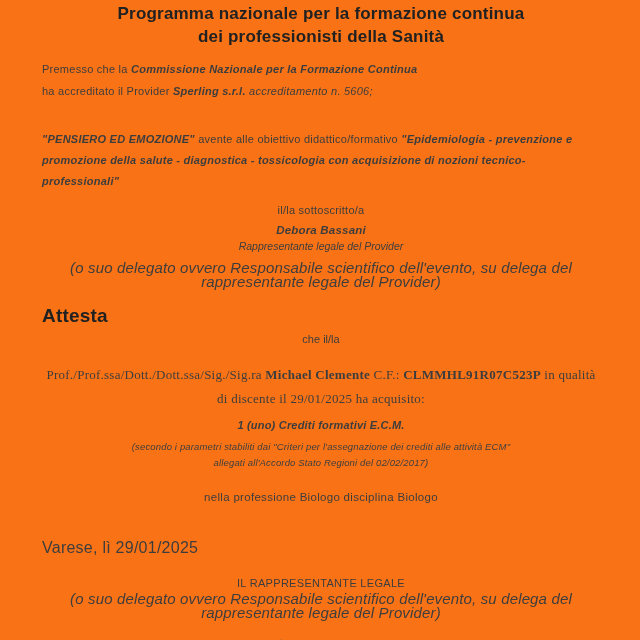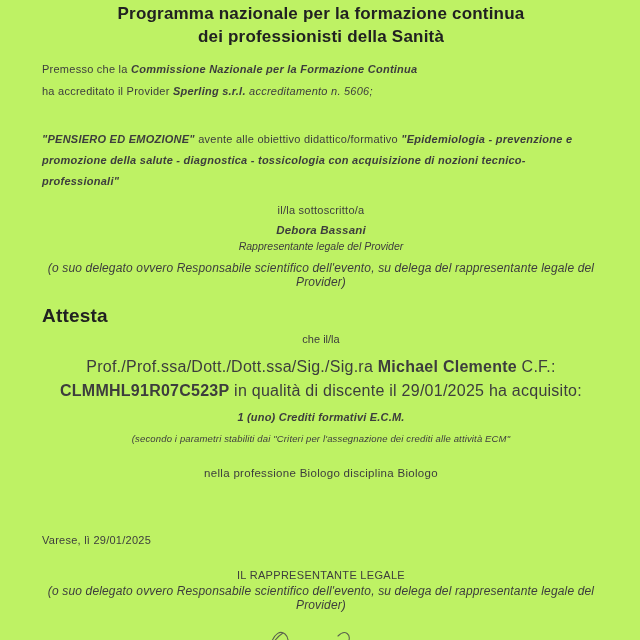--- a/index.html
+++ b/index.html
@@ -6,21 +6,21 @@
   html, body {
     width: 640px; height: 640px;
     background: #ffffff;
     overflow: hidden;
     font-family: "Liberation Sans", "DejaVu Sans", sans-serif;
     color: #3d3d3d;
   }
   .page {
     width: 640px; height: 640px;
     padding: 2px 40px 0 42px;
-    background: #bef264;
+    background: #f97316;
   }
   .title {
     text-align: center;
     font-size: 17px;
     line-height: 23px;
     font-weight: 700;
     color: #212121;
     letter-spacing: 0.2px;
   }
   .body-text {
@@ -30,28 +30,28 @@
   }
   .premise-1 { margin-top: 10px; }
   .premise-2 { margin-top: 6px; line-height: 21px; }
   .bi { font-weight: 700; font-style: italic; }
   .it { font-style: italic; }
   .b  { font-weight: 700; }
   .center { text-align: center; }
   .undersigned { margin-top: 9px; font-size: 11px; line-height: 18px; letter-spacing: 0.25px; }
   .rep-name { margin-top: 3px; font-size: 11.5px; line-height: 16px; font-weight: 700; font-style: italic; letter-spacing: 0.2px; }
   .rep-role { margin-top: 1px; font-size: 10.5px; line-height: 15px; font-style: italic; }
-  .small-note { margin-top: 7px; font-size: 12px; line-height: 14px; font-style: italic; letter-spacing: 0.15px; }
+  .small-note { margin-top: 7px; font-size: 15px; line-height: 14px; font-style: italic; letter-spacing: 0.15px; }
   .attesta { margin-top: 14px; font-size: 19px; line-height: 26px; font-weight: 700; color: #212121; text-align: left; letter-spacing: 0.2px; }
   .che-il-la { margin-top: 1px; font-size: 11px; line-height: 18px; }
-  .attendee { margin-top: 7px; font-size: 16px; line-height: 24px; letter-spacing: 0.25px; }
+  .attendee { margin-top: 15px; font-size: 13px; line-height: 24px; letter-spacing: 0.25px; font-family: Liberation Serif, serif; }
   .credits { margin-top: 6px; font-size: 11px; line-height: 17px; font-weight: 700; font-style: italic; letter-spacing: 0.2px; }
   .credits-note { margin-top: 5px; font-size: 9.5px; line-height: 16px; font-style: italic; letter-spacing: 0.15px; }
   .profession { margin-top: 15px; font-size: 11.5px; line-height: 22px; letter-spacing: 0.3px; }
-  .place-date { margin-top: 45px; font-size: 11px; line-height: 22px; text-align: left; letter-spacing: 0.25px; }
+  .place-date { margin-top: 29px; font-size: 16px; line-height: 22px; text-align: left; letter-spacing: 0.25px; }
   .rep-heading { margin-top: 16px; font-size: 11px; line-height: 16px; text-align: center; letter-spacing: 0.3px; }
   .sig-note { margin-top: 1px; }
   .signature-wrap { margin-top: 14px; display: flex; justify-content: center; }
   .signature-wrap svg { display: block; }
 </style>
 </head>
 <body>
 
 <div class="page">
 
@@ -83,20 +83,21 @@
   <p class="center che-il-la">che il/la</p>
 
   <p class="center attendee">
     <span>Prof./Prof.ssa/Dott./Dott.ssa/Sig./Sig.ra </span><span class="b">Michael Clemente</span><span> C.F.: </span><span class="b">CLMMHL91R07C523P</span><span> in qualità di discente il 29/01/2025 ha acquisito:</span>
   </p>
 
   <p class="center credits">1 (uno) Crediti formativi E.C.M.</p>
 
   <p class="center credits-note">
     <span>(secondo i parametri stabiliti dai "Criteri per l'assegnazione dei crediti alle attività ECM"</span><br>
+    <span>allegati all'Accordo Stato Regioni del 02/02/2017)</span>
   </p>
 
   <p class="center profession">nella professione Biologo disciplina Biologo</p>
 
   <p class="place-date">Varese, lì 29/01/2025</p>
 
   <p class="rep-heading">IL RAPPRESENTANTE LEGALE</p>
 
   <p class="center small-note sig-note">(o suo delegato ovvero Responsabile scientifico dell'evento, su delega del rappresentante legale del Provider)</p>
 

